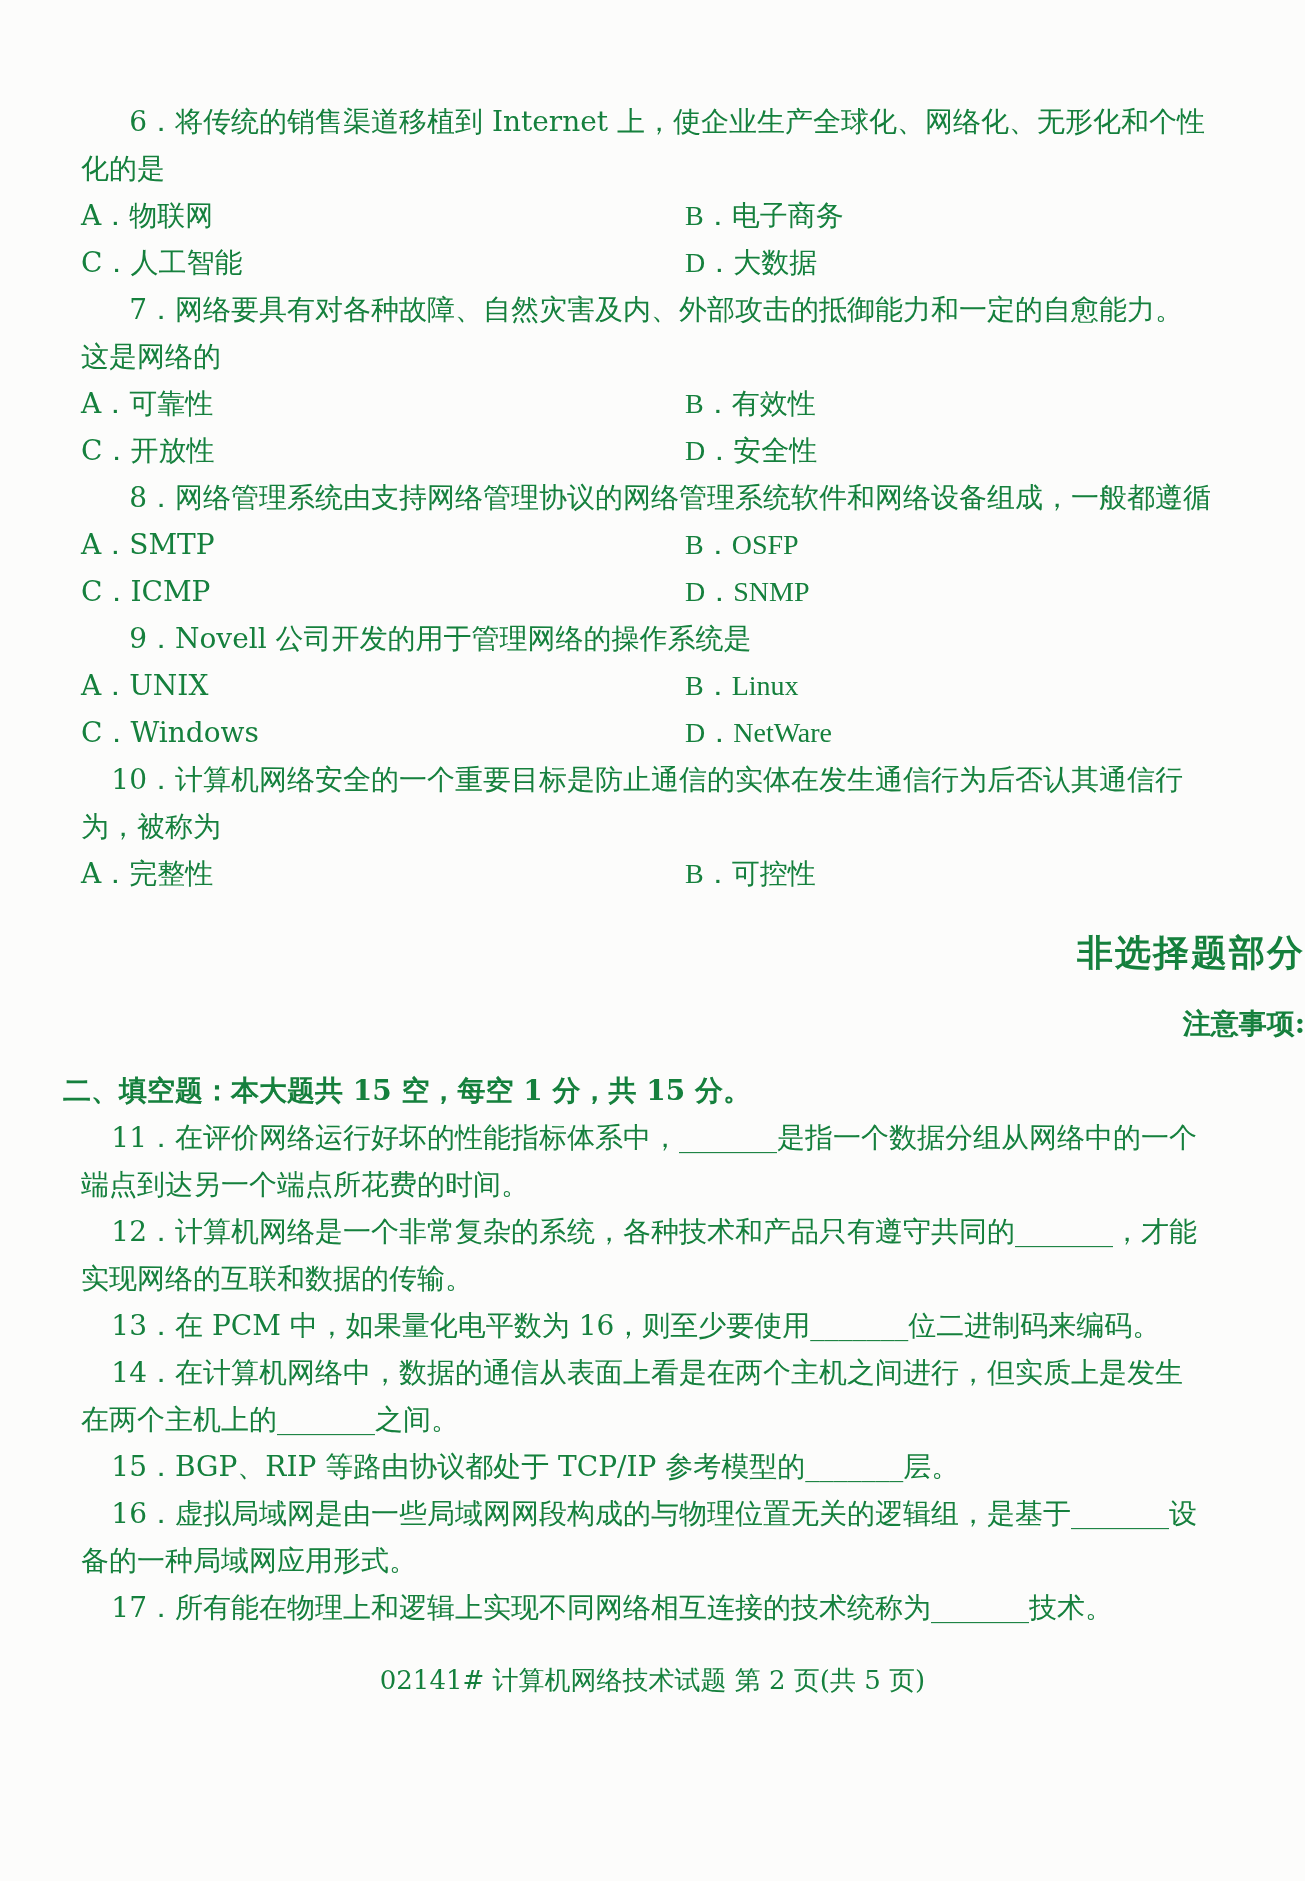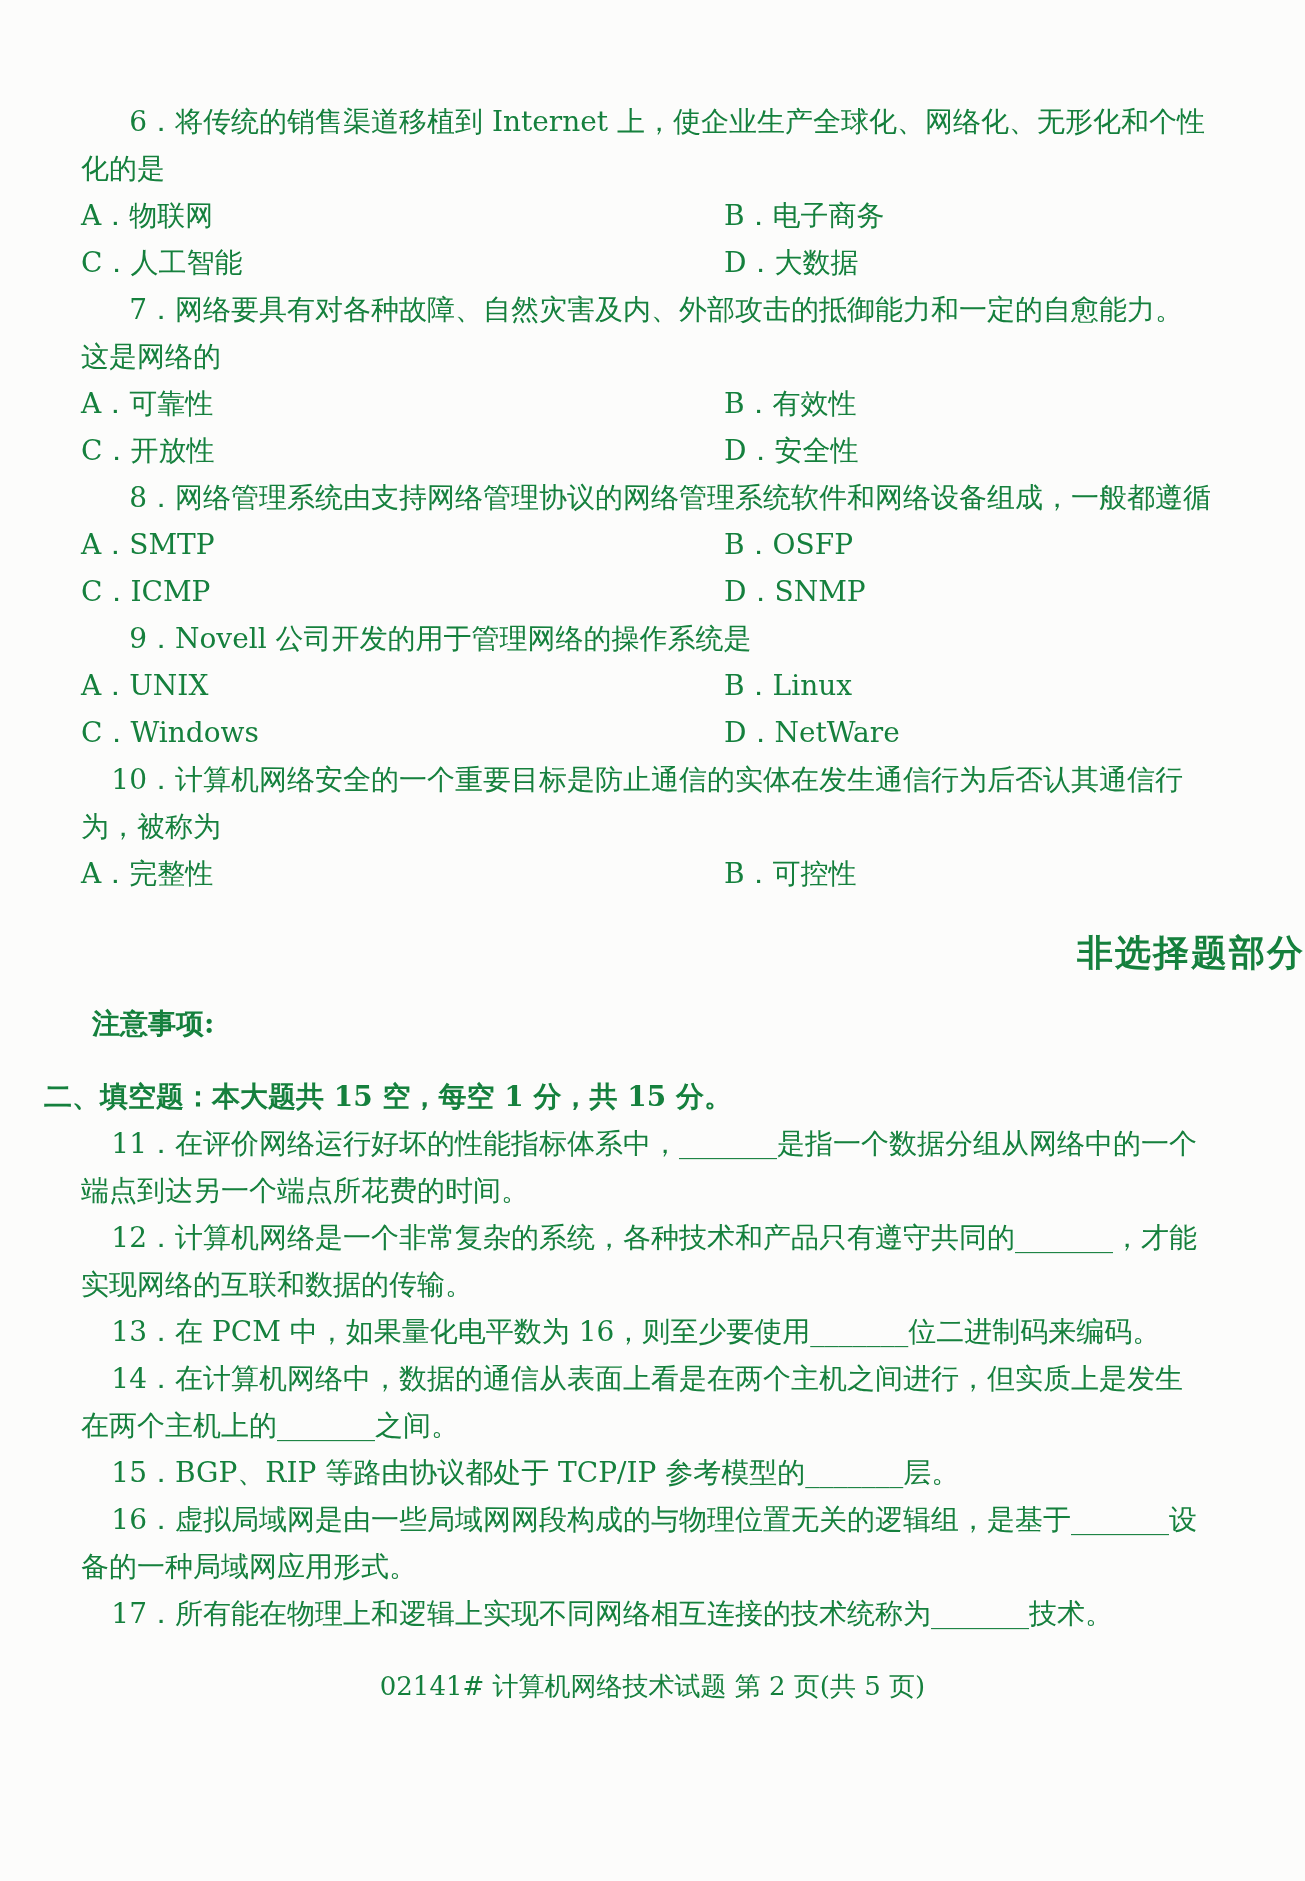--- a/index.html
+++ b/index.html
@@ -13,29 +13,29 @@
     font-size:28px;
     overflow:hidden;
     box-sizing:border-box;
     padding-top:98px;
   }
   .row { position:relative; height:47px; line-height:47px; white-space:nowrap; }
   .qrow { padding-left:60px; }
   .num { display:inline-block; width:115px; text-align:right; }
   .indent { padding-left:81px; }
   .opt { display:inline-block; }
-  .opt-b { position:absolute; left:724px; top:0; }
+  .opt-b { position:absolute; left:685px; top:0;font-family:Liberation Serif, serif; }
   .sec-title {
     margin-top:30px; height:50px; line-height:50px;
     text-align:right; font-weight:bold; font-size:36px;
     letter-spacing:2px;
   }
-  .notice-head { margin-top:23px; padding-left:92px; font-weight:bold; }
+  .notice-head { margin-top:23px; padding-left:92px; font-weight:bold;text-align:right; }
   .notice-body { padding-left:175px; }
-  .fill-head { margin-top:26px; padding-left:44px; font-weight:bold; }
+  .fill-head { margin-top:20px; padding-left:63px; font-weight:bold; }
   .footer-row { margin-top:26px; height:47px; line-height:47px; text-align:center; font-size:26px; }
 </style>
 </head>
 <body>
 
 <div class="page">
 
   <section>
 
     <div>

